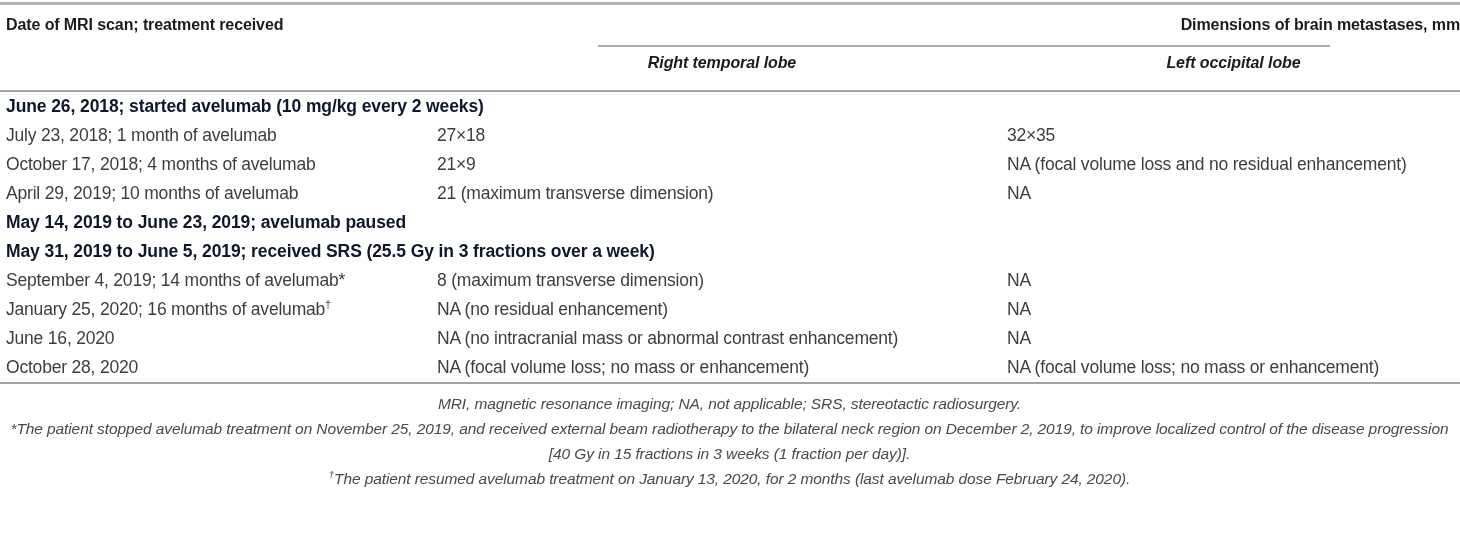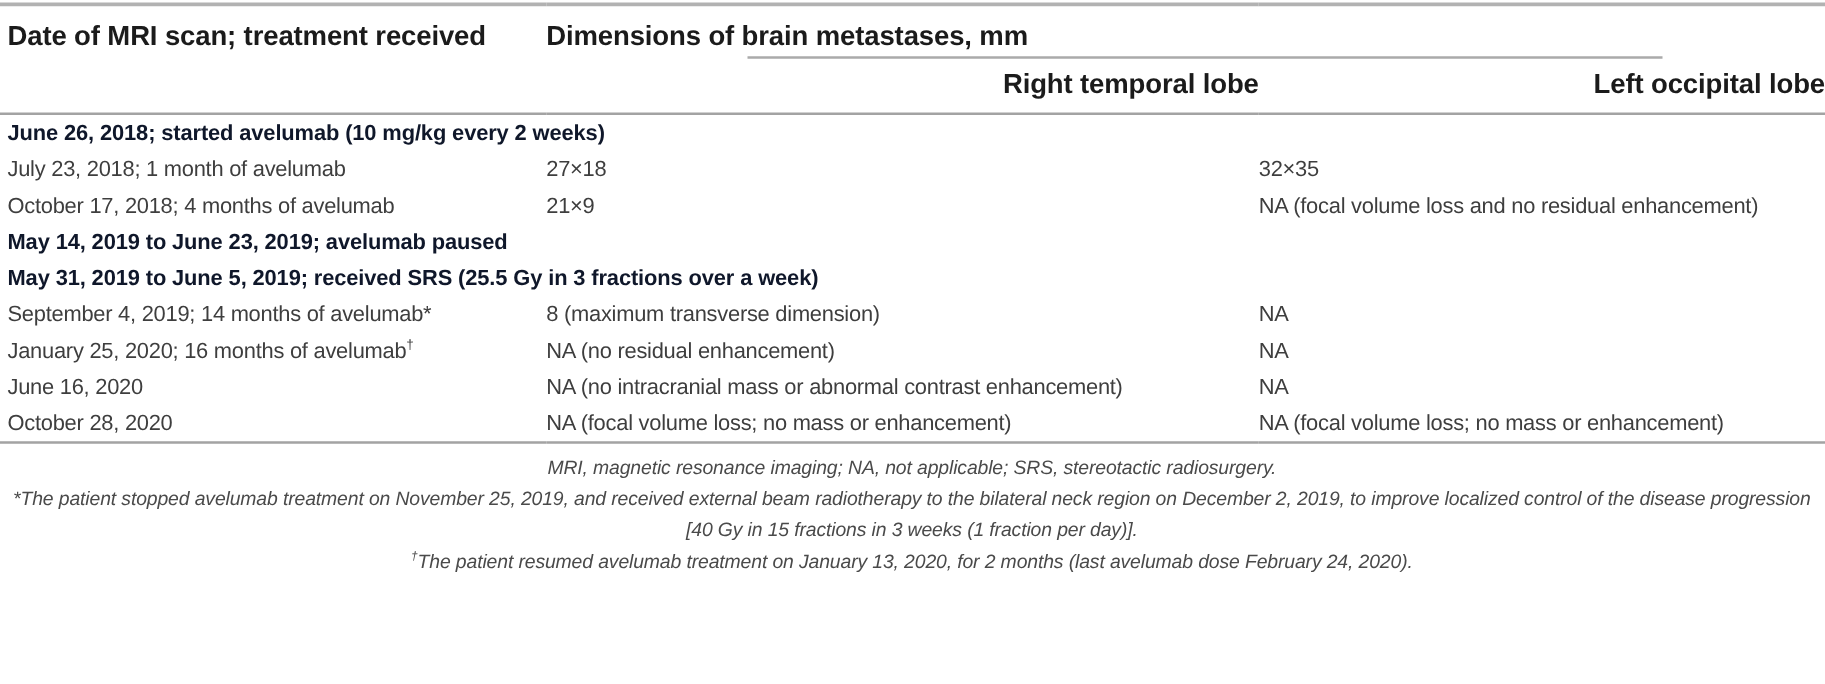--- a/index.html
+++ b/index.html
@@ -23,52 +23,53 @@
     table-layout: fixed;
     border-top: 3px solid #b2b2b2;
     border-bottom: 2px solid #a3a3a3;
   }
   col.c1 { width: 437px; }
   col.c2 { width: 570px; }
   col.c3 { width: 453px; }
 
   thead th {
     font-weight: bold;
-    font-size: 22px;
+    font-size: 16px;
     color: #1b1b1b;
     padding: 0;
     letter-spacing: -0.1px;
   }
   tr.hrow1 th.col1head {
     text-align: left;
     vertical-align: top;
     padding: 11px 0 0 6px;
     height: 31px; 
   }
   tr.hrow1 th.spanhead {
     position: relative;
-    text-align: left;
+    text-align: right;
     vertical-align: top;
     padding-top: 11px;
   }
   .spanline {
     position: absolute;
     display: block;
     left: 161px;
     bottom: 0;
     width: 732px;
     height: 0;
     border-bottom: 2px solid #aaaaaa;
   }
   tr.hrow2 th {
     vertical-align: top;
-    text-align: right;
+    text-align: center;
     padding-top: 7px;
     height: 36px; 
     border-bottom: 2px solid #a3a3a3;
+    font-style: italic;
   }
 
   tbody td {
     height: 29px;
     padding: 0;
     font-size: 17.5px;
     color: #3e3e3e;
     vertical-align: middle;
     white-space: nowrap;
     overflow: hidden;
@@ -128,20 +129,25 @@
           <td class="datecell">July 23, 2018; 1 month of avelumab</td>
           <td>27×18</td>
           <td>32×35</td>
         </tr>
         <tr>
           <td class="datecell">October 17, 2018; 4 months of avelumab</td>
           <td>21×9</td>
           <td>NA (focal volume loss and no residual enhancement)</td>
         </tr>
         <tr>
+          <td class="datecell">April 29, 2019; 10 months of avelumab</td>
+          <td>21 (maximum transverse dimension)</td>
+          <td>NA</td>
+        </tr>
+        <tr>
           <td colspan="3" class="section">May 14, 2019 to June 23, 2019; avelumab paused</td>
         </tr>
         <tr>
           <td colspan="3" class="section">May 31, 2019 to June 5, 2019; received SRS (25.5 Gy in 3 fractions over a week)</td>
         </tr>
         <tr>
           <td class="datecell">September 4, 2019; 14 months of avelumab*</td>
           <td>8 (maximum transverse dimension)</td>
           <td>NA</td>
         </tr>

